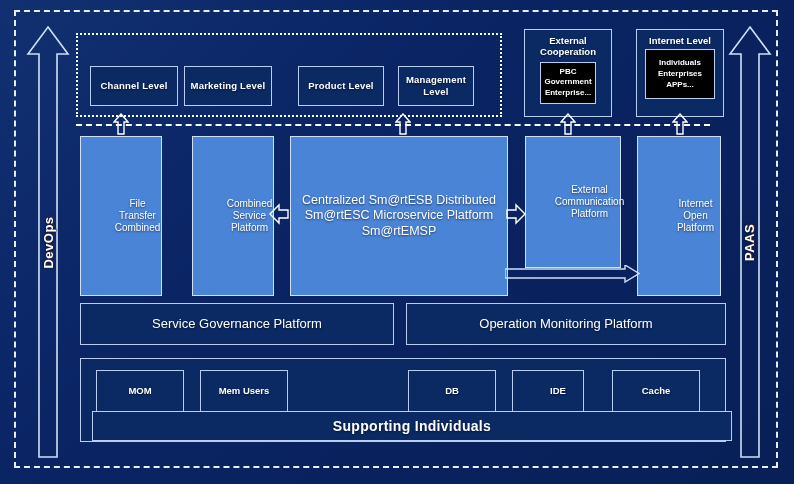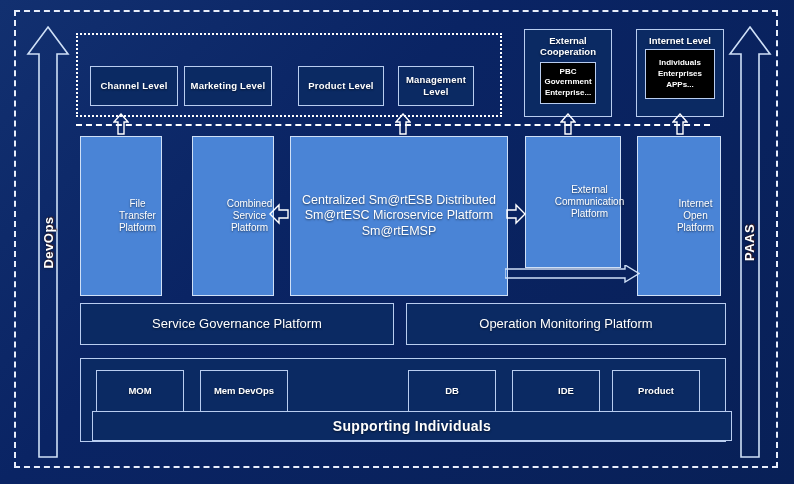--- a/index.html
+++ b/index.html
@@ -277,21 +277,21 @@
         <polygon points="8,1 15,9 11,9 11,21 5,21 5,9 1,9" fill="none" stroke="#ffffff" stroke-width="1.4"></polygon>
       </svg>
   </div>
   <div class="up-arrow" style="left:672px;top:113px;">
     <svg width="16" height="22" viewBox="0 0 16 22">
         <polygon points="8,1 15,9 11,9 11,21 5,21 5,9 1,9" fill="none" stroke="#ffffff" stroke-width="1.4"></polygon>
       </svg>
   </div>
 
   <div class="box box-light platform small txt-shadow" style="left:80px;top:136px;width:82px;height:160px;">
-    <span>File Transfer Platform</span>
+    <span>File Transfer Combined</span>
   </div>
 
   <div class="box box-light platform small txt-shadow" style="left:192px;top:136px;width:82px;height:160px;">
     <span>Combined Service Platform</span>
   </div>
 
   <div class="box box-light platform center txt-shadow" style="left:290px;top:136px;width:218px;height:160px;">
     <span>Centralized Sm@rtESB Distributed Sm@rtESC Microservice Platform Sm@rtEMSP</span>
   </div>
 
@@ -327,29 +327,29 @@
   <div class="box box-dark gov-row txt-shadow" style="left:406px;width:320px;">
     <span>Operation Monitoring Platform</span>
   </div>
 
   <div id="tech-container"></div>
 
   <div class="box box-dark tech-box txt-shadow" style="left:96px;width:88px;">
     <span>MOM</span>
   </div>
   <div class="box box-dark tech-box txt-shadow" style="left:200px;width:88px;">
-    <span>Mem DevOps</span>
+    <span>Mem Users</span>
   </div>
   <div class="box box-dark tech-box txt-shadow" style="left:408px;width:88px;">
     <span>DB</span>
   </div>
-  <div class="box box-dark tech-box txt-shadow" style="left:512px;width:88px;padding-left:20px;">
+  <div class="box box-dark tech-box txt-shadow" style="left:512px;width:72px;padding-left:20px;">
     <span>IDE</span>
   </div>
   <div class="box box-dark tech-box txt-shadow" style="left:612px;width:88px;">
-    <span>Product</span>
+    <span>Cache</span>
   </div>
 
   <div id="supporting-bar" class="txt-shadow">
     <span>Supporting Individuals</span>
   </div>
 
 </div>
 
 </body></html>

